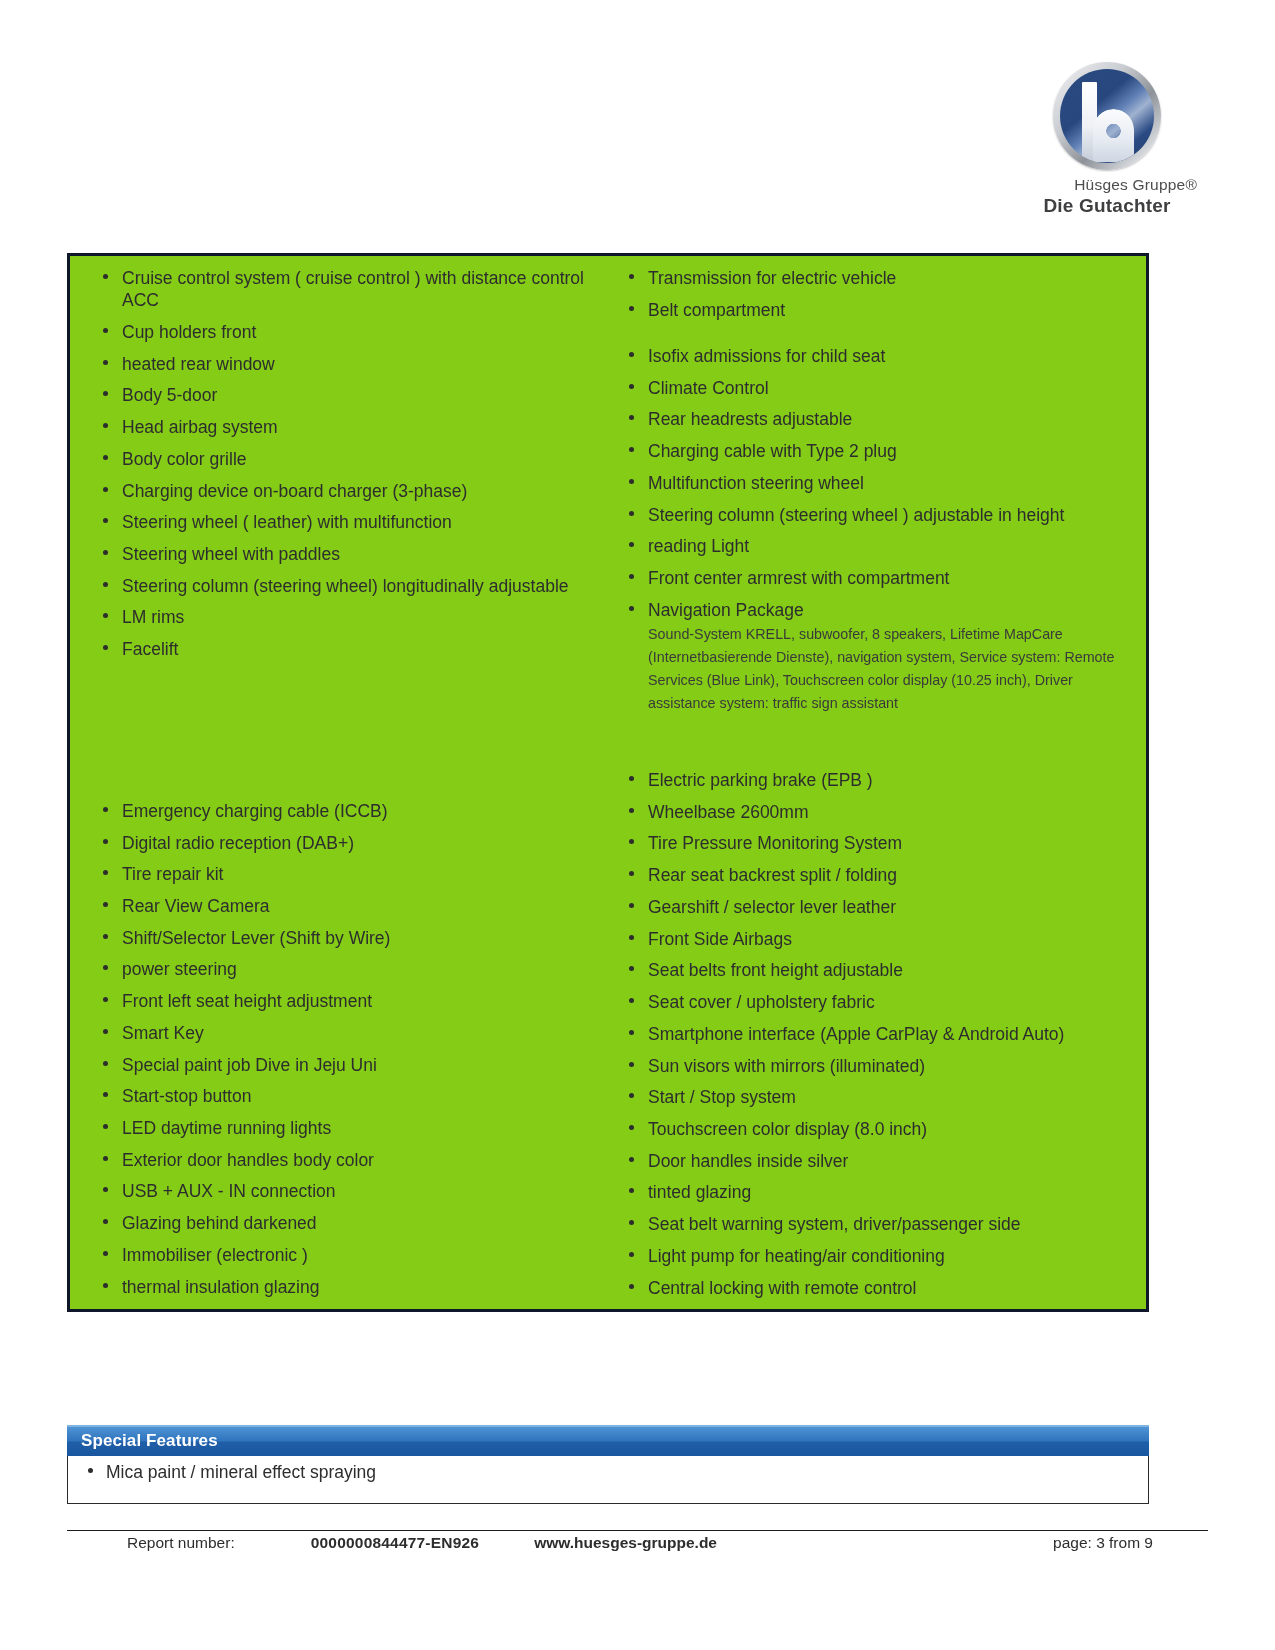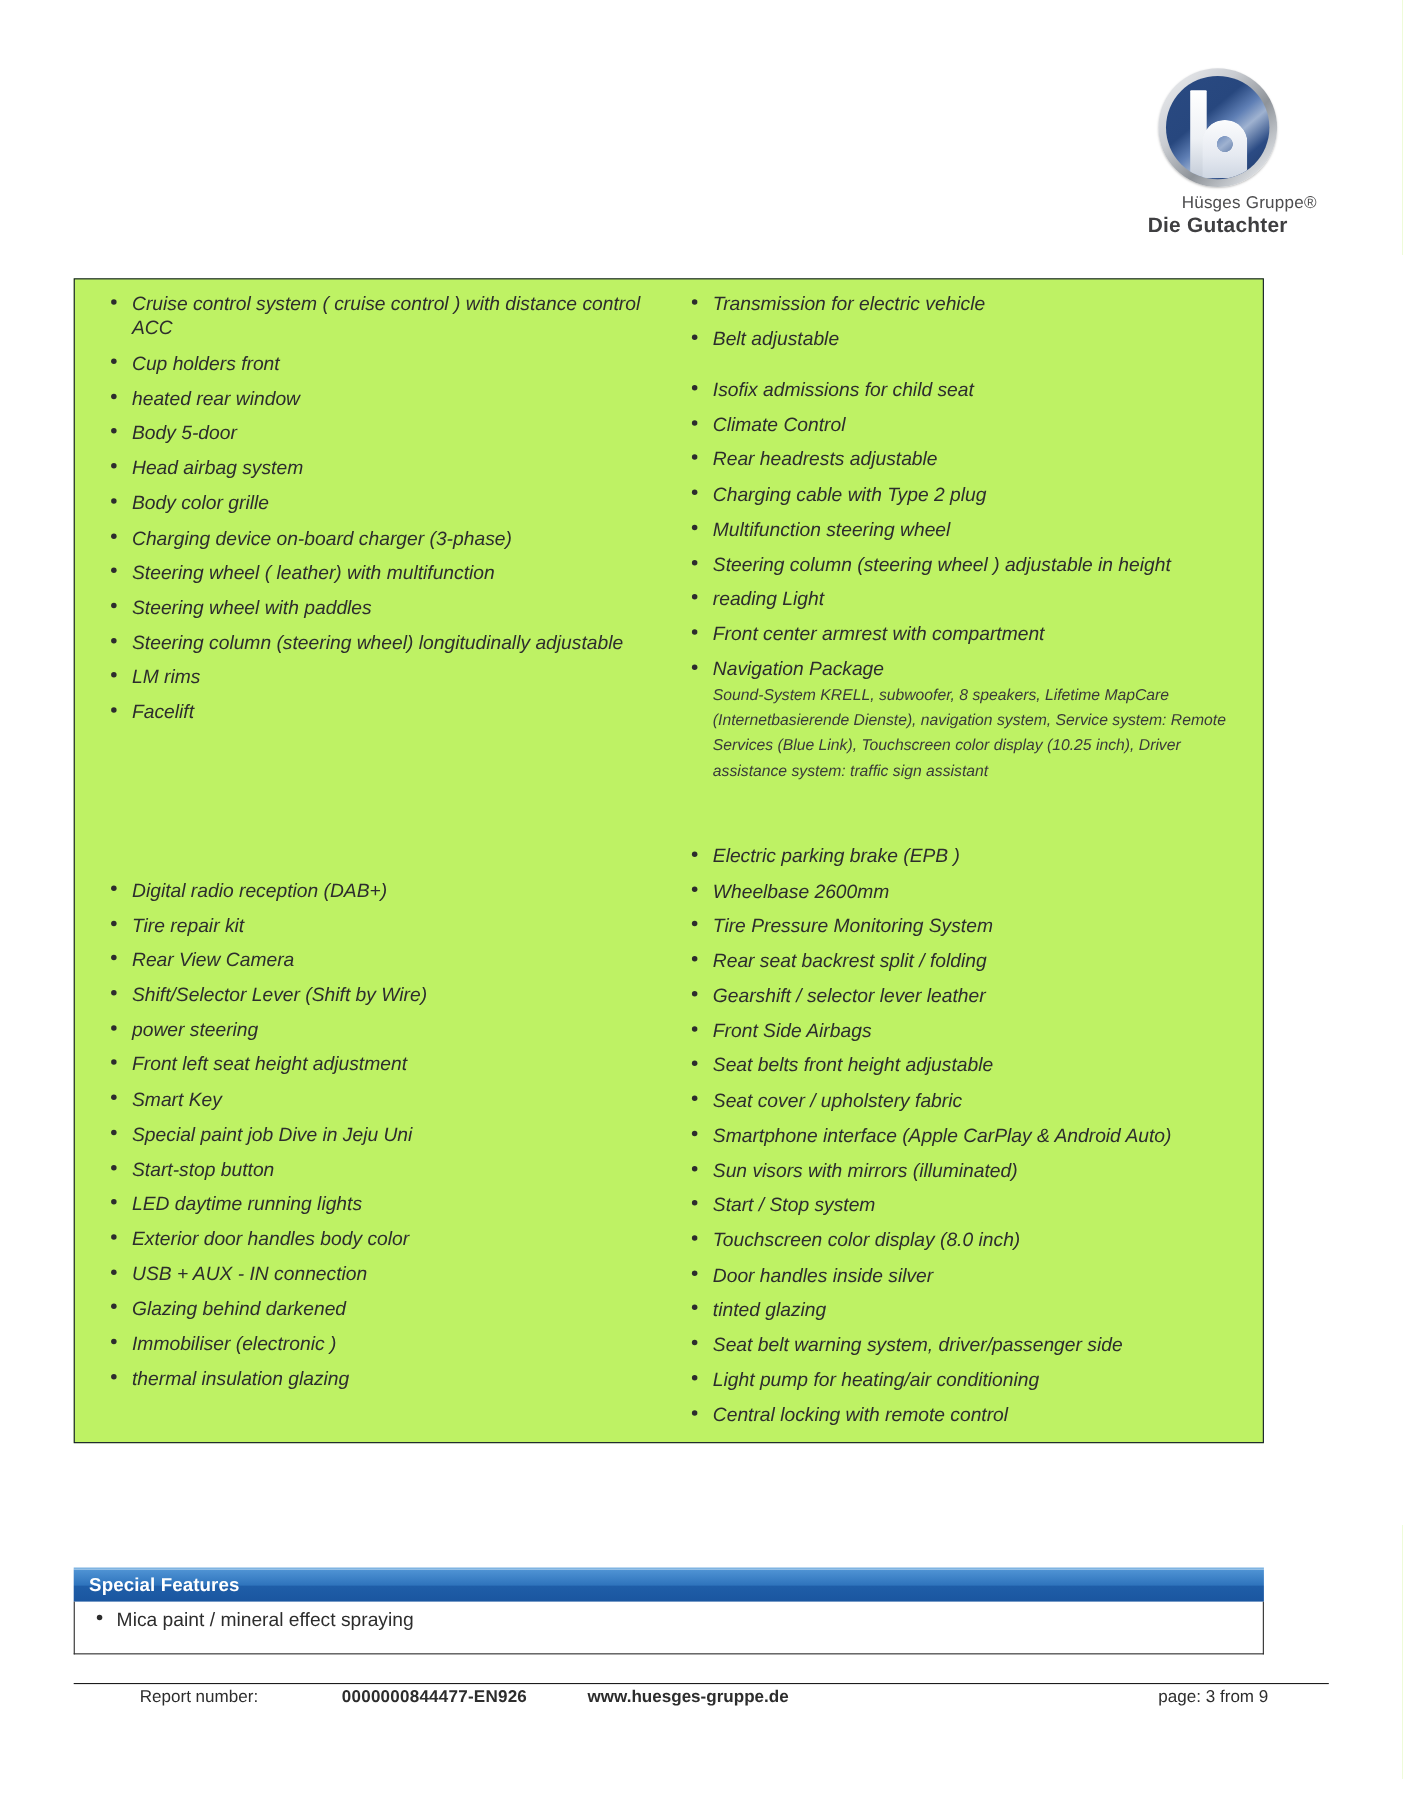--- a/index.html
+++ b/index.html
@@ -82,23 +82,22 @@
     letter-spacing: .2px;
     margin-top: 1px;
     white-space: nowrap;
   }
 
   
   .features-box {
     position: absolute;
     left: 67px; top: 253px;
     width: 1082px; height: 1059px;
-    border: 1px solid #0f172a;
-    background: #bef264;
-    font-style: italic;
+    border: 3px solid #0f172a;
+    background: #84cc16;
   }
   .cols {
     display: flex;
     width: 100%; height: 100%;
   }
   .col {
     width: 50%;
     padding: 11px 14px 0 24px;
   }
   .col-right { padding-left: 12px; }
@@ -213,20 +212,21 @@
         <li>Body color grille</li>
         <li>Charging device on-board charger (3-phase)</li>
         <li>Steering wheel ( leather) with multifunction</li>
         <li>Steering wheel with paddles</li>
         <li>Steering column (steering wheel) longitudinally adjustable</li>
         <li>LM rims</li>
         <li>Facelift</li>
       </ul>
       <div class="spacer-tall"></div>
       <ul class="feat">
+        <li>Emergency charging cable (ICCB)</li>
         <li>Digital radio reception (DAB+)</li>
         <li>Tire repair kit</li>
         <li>Rear View Camera</li>
         <li>Shift/Selector Lever (Shift by Wire)</li>
         <li>power steering</li>
         <li>Front left seat height adjustment</li>
         <li>Smart Key</li>
         <li>Special paint job Dive in Jeju Uni</li>
         <li>Start-stop button</li>
         <li>LED daytime running lights</li>
@@ -234,21 +234,21 @@
         <li>USB + AUX - IN connection</li>
         <li>Glazing behind darkened</li>
         <li>Immobiliser (electronic )</li>
         <li>thermal insulation glazing</li>
       </ul>
     </div>
 
     <div class="col col-right">
       <ul class="feat">
         <li>Transmission for electric vehicle</li>
-        <li style="margin-bottom:24px;">Belt adjustable</li>
+        <li style="margin-bottom:24px;">Belt compartment</li>
         <li>Isofix admissions for child seat</li>
         <li>Climate Control</li>
         <li>Rear headrests adjustable</li>
         <li>Charging cable with Type 2 plug</li>
         <li>Multifunction steering wheel</li>
         <li>Steering column (steering wheel ) adjustable in height</li>
         <li>reading Light</li>
         <li>Front center armrest with compartment</li>
         <li>
           <span>Navigation Package</span>

